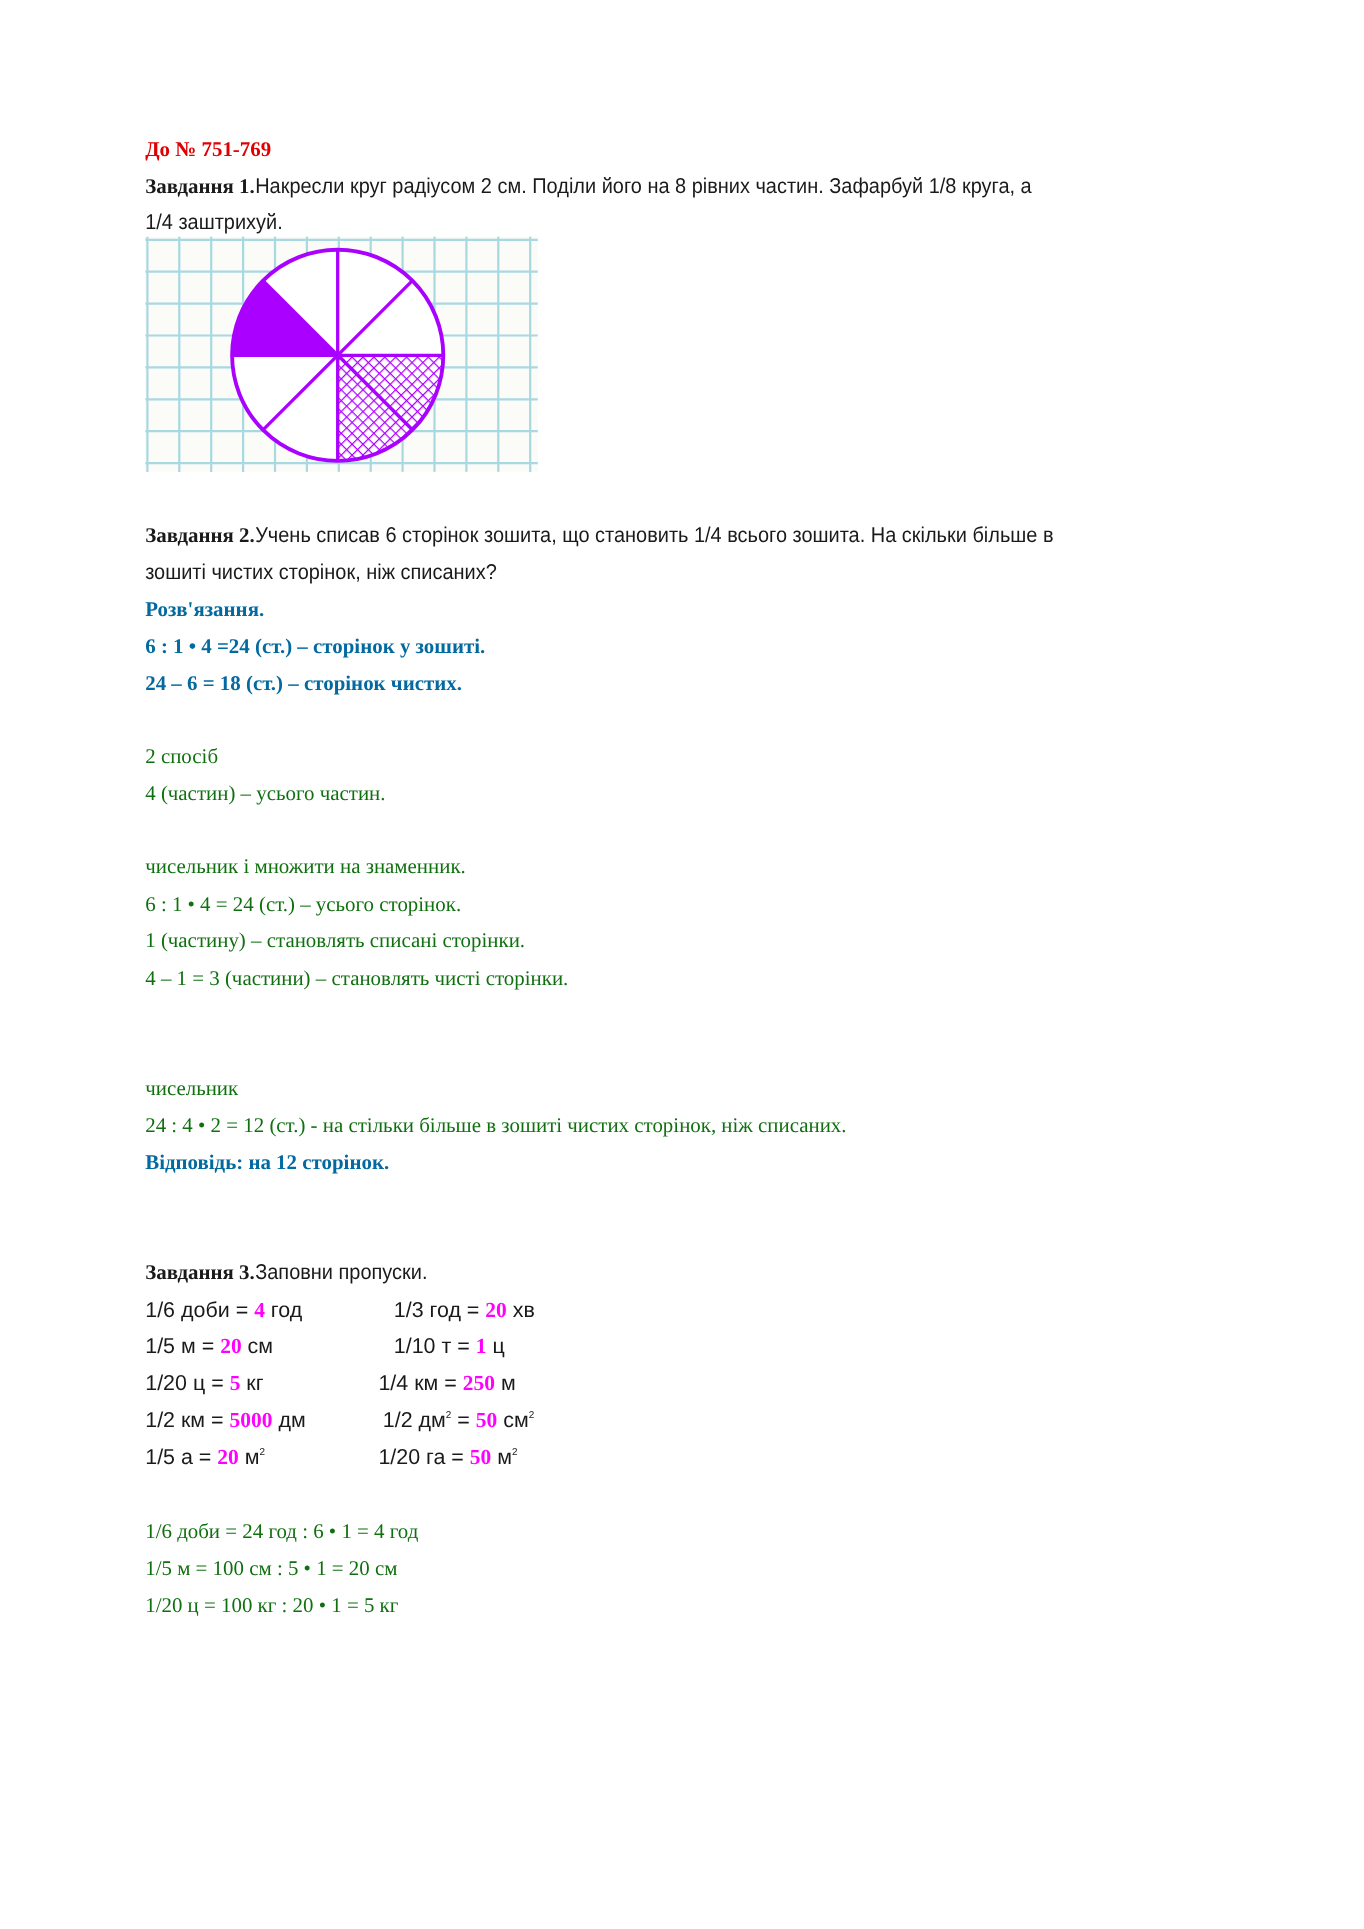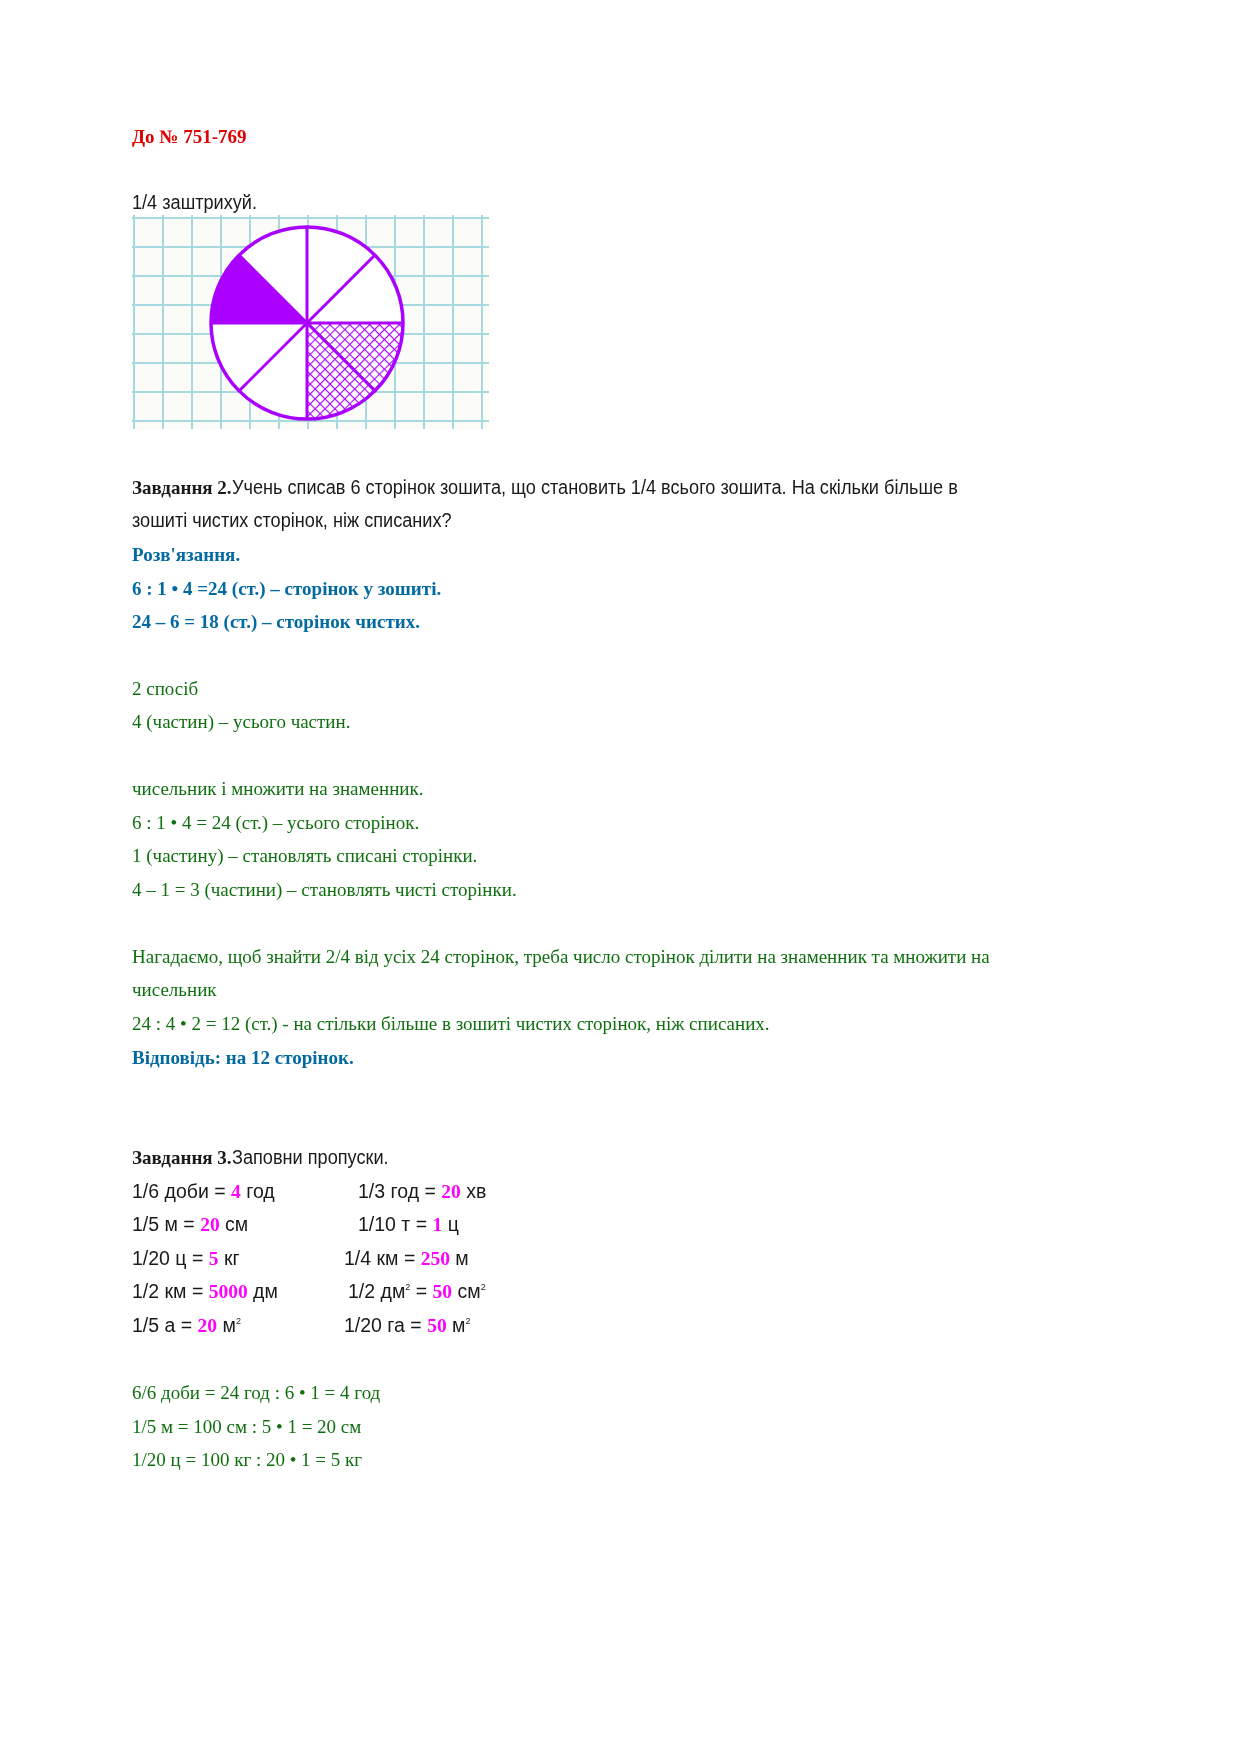--- a/index.html
+++ b/index.html
@@ -18,20 +18,23 @@
   .col2 { position: absolute; white-space: nowrap; line-height: 1; font-family: "Liberation Sans", sans-serif; font-size: 19.5px; color: #1a1a1a; }
   .figure { position: absolute; left: 132px; top: 215px; width: 357px; height: 214px; }
 </style>
 </head>
 <body>
 
 <div class="page">
 
   <div class="line serif bold red" style="top:127px;font-size:19px;">До № 751-769</div>
 
+  <div class="line" style="top:160px;">
+    <span class="lbl" style="font-size:19px;">Завдання 1.</span><span class="sans" style="display:inline-block;"> Накресли круг радіусом 2 см. Поділи його на 8 рівних частин. Зафарбуй 1/8 круга, а</span>
+  </div>
   <div class="line sans" style="top:193px;">1/4 заштрихуй.</div>
 
   <div class="figure">
     <svg width="357" height="214" viewBox="0 0 357 214">
       <defs>
         <pattern id="hatch" width="7" height="7" patternUnits="userSpaceOnUse" patternTransform="rotate(45)">
           <rect width="7" height="7" fill="#ffffff"></rect>
           <line x1="0" y1="0" x2="0" y2="7" stroke="#aa00ff" stroke-width="2.2"></line>
           <line x1="0" y1="0" x2="7" y2="0" stroke="#aa00ff" stroke-width="2.2"></line>
         </pattern>
@@ -86,21 +89,20 @@
   <div class="line serif bold mag" style="top:545px;font-size:19px;">Розв'язання.</div>
   <div class="line serif bold mag" style="top:579px;font-size:19px;">6 : 1 • 4 =24 (ст.) – сторінок у зошиті.</div>
   <div class="line serif bold mag" style="top:612px;font-size:19px;">24 – 6 = 18 (ст.) – сторінок чистих.</div>
 
   <div class="line serif green" style="top:679px;font-size:19px;">2 спосіб</div>
   <div class="line serif green" style="top:712px;font-size:19px;">4 (частин) – усього частин.</div>
   <div class="line serif green" style="top:779px;font-size:19px;">чисельник і множити на знаменник.</div>
   <div class="line serif green" style="top:813px;font-size:19px;">6 : 1 • 4 = 24 (ст.) – усього сторінок.</div>
   <div class="line serif green" style="top:846px;font-size:19px;">1 (частину) – становлять списані сторінки.</div>
   <div class="line serif green" style="top:880px;font-size:19px;">4 – 1 = 3 (частини) – становлять чисті сторінки.</div>
-  <div class="line serif green" style="top:947px;font-size:19px;">Нагадаємо, щоб знайти 2/4 від усіх 24 сторінок, треба число сторінок ділити на знаменник та множити на</div>
   <div class="line serif green" style="top:980px;font-size:19px;">чисельник</div>
   <div class="line serif green" style="top:1014px;font-size:19px;">24 : 4 • 2 = 12 (ст.) - на стільки більше в зошиті чистих сторінок, ніж списаних.</div>
 
   <div class="line serif bold mag" style="top:1048px;font-size:19px;">Відповідь: на 12 сторінок.</div>
 
   <div class="line" style="top:1148px;">
     <span class="lbl" style="font-size:19px;">Завдання 3.</span><span class="sans" style="display:inline-block;"> Заповни пропуски.</span>
   </div>
 
   <div class="col2" style="left:132px;top:1182px;">
@@ -131,17 +133,17 @@
     <span>1/2 дм</span><sup>2</sup><span> = </span><span class="val">50</span><span> см</span><sup>2</sup>
   </div>
 
   <div class="col2" style="left:132px;top:1316px;">
     <span>1/5 а = </span><span class="val">20</span><span> м</span><sup>2</sup>
   </div>
   <div class="col2" style="left:344px;top:1316px;">
     <span>1/20 га = </span><span class="val">50</span><span> м</span><sup>2</sup>
   </div>
 
-  <div class="line serif green" style="top:1383px;font-size:19px;">6/6 доби = 24 год : 6 • 1 = 4 год</div>
+  <div class="line serif green" style="top:1383px;font-size:19px;">1/6 доби = 24 год : 6 • 1 = 4 год</div>
   <div class="line serif green" style="top:1417px;font-size:19px;">1/5 м = 100 см : 5 • 1 = 20 см</div>
   <div class="line serif green" style="top:1450px;font-size:19px;">1/20 ц = 100 кг : 20 • 1 = 5 кг</div>
 
 </div>
 
 </body></html>

